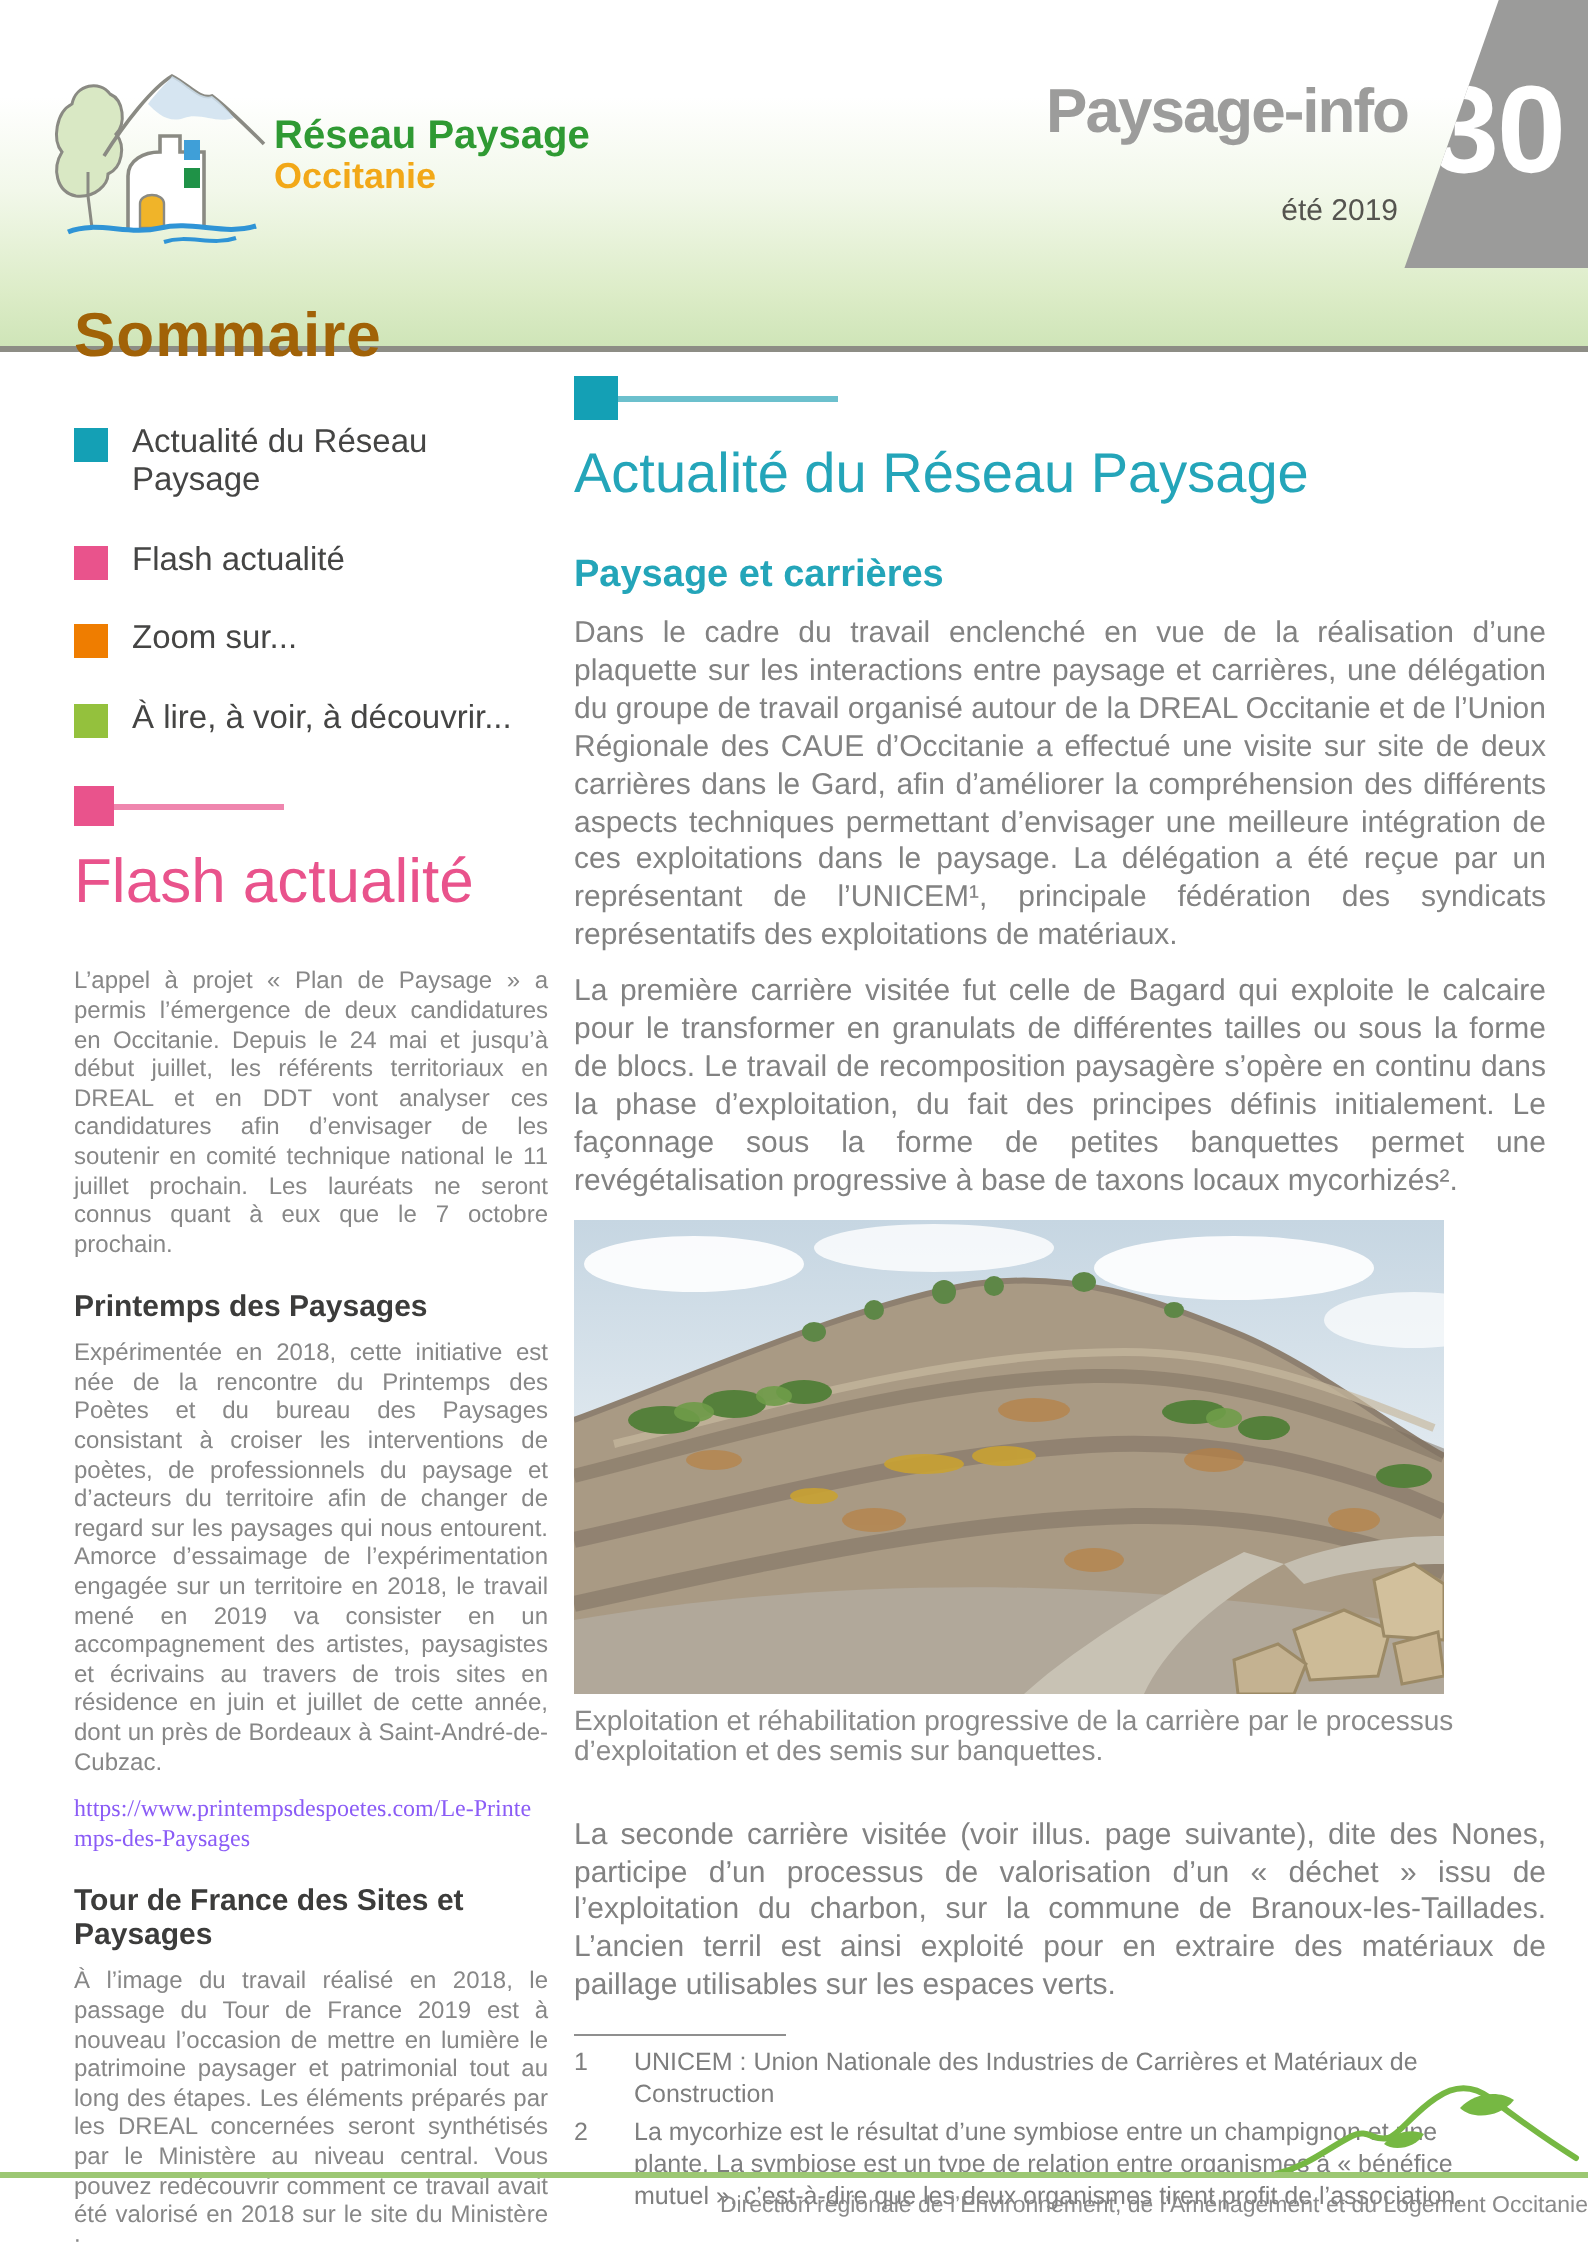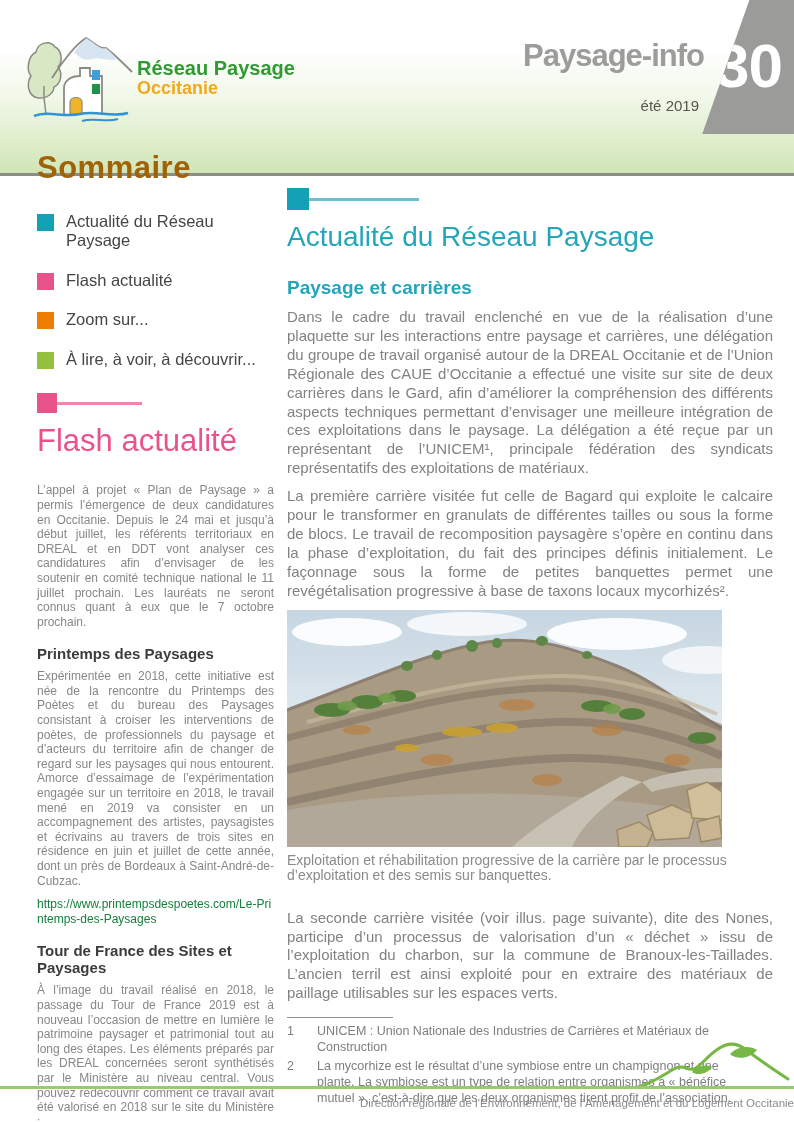--- a/index.html
+++ b/index.html
@@ -51,21 +51,21 @@
   .toc .lbl { font-size:16.5px; color:#454544; line-height:1.18; }
 
   .marker { display:flex; align-items:center; }
   .marker .msq { width:20px; height:20px; background:#e9538c; }
   .marker .mbar { width:85px; height:3px; background:#ef86ae; }
   .flash-marker { margin-top:24px; }
   .flash-title { font-size:31px; font-weight:normal; color:#e9538c; margin:10px 0 24px 0; }
 
   .article h3 { font-size:15px; font-weight:bold; color:#3c3c3b; margin:16px 0 7px 0; }
   .article p.body { font-size:12px; line-height:14.6px; color:#878787; text-align:justify; margin:0; }
-  .article p.link { font-size:12px; line-height:14.6px; color:#15803d; margin:9px 0 0 0; word-break:break-all; cursor:pointer; }
+  .article p.link { font-size:12px; line-height:14.6px; color:#8b5cf6; margin:9px 0 0 0; word-break:break-all; cursor:pointer;font-family:Liberation Serif, serif; }
 
   
   .main { position:absolute; left:287px; top:188px; width:486px; }
   .main-marker .msq { width:22px; height:22px; background:#14a0b5; }
   .main-marker .mbar { width:110px; height:3px; background:#6cc0cd; }
   .main-title { font-size:28px; font-weight:normal; color:#24a5b9; margin:11px 0 24px 0; }
   .sub-title { font-size:19px; font-weight:bold; color:#24a5b9; margin:0 0 9px 0; }
   .main p.body { font-size:15px; line-height:18.9px; color:#828282; text-align:justify; margin:0 0 9px 0; }
   .photo { width:435px; height:237px; display:block; margin:7px 0 6px 0; }
   .caption { font-size:14px; line-height:15px; color:#8a8a8a; width:460px; margin:0; }

